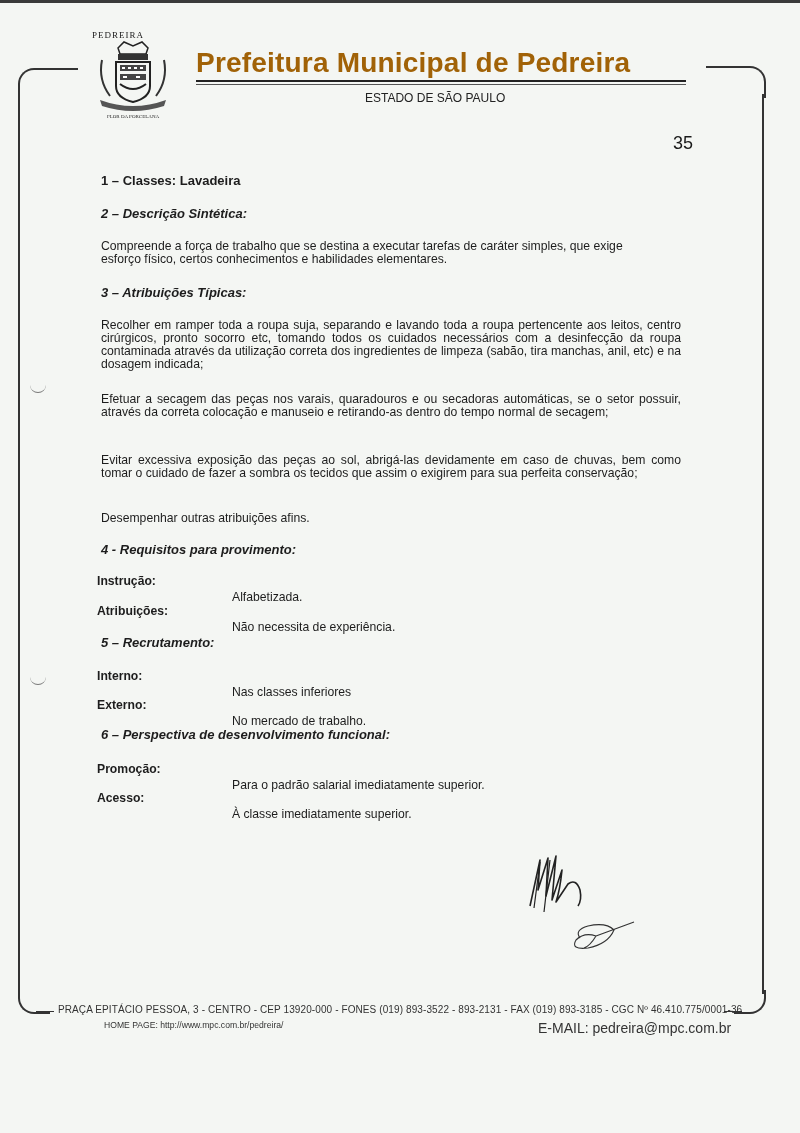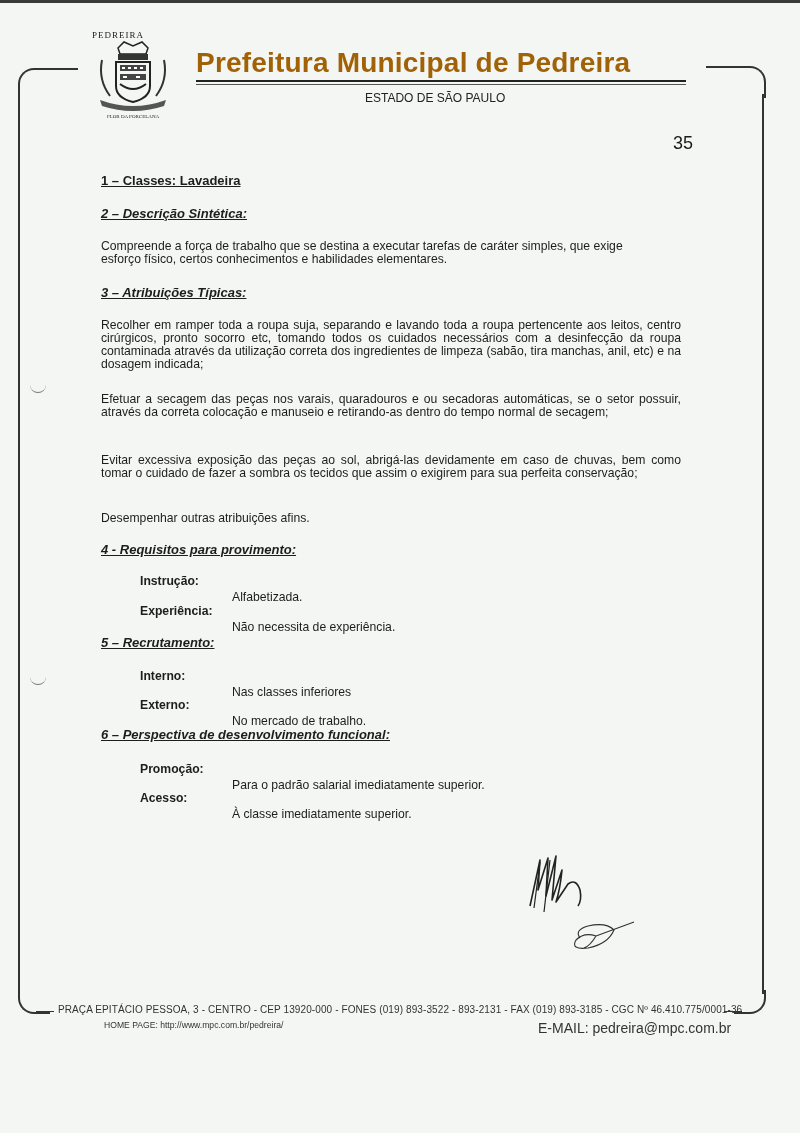--- a/index.html
+++ b/index.html
@@ -31,26 +31,26 @@
     font-family: "Liberation Serif", serif; font-size: 5px; line-height: 6px; }
   .crest svg { position: absolute; left: 4px; top: 10px; }
   .title { position: absolute; left: 196px; top: 47px; font-size: 28px; font-weight: bold; letter-spacing: 0.2px; color: #a16207; }
   .title-rule1 { position: absolute; left: 196px; top: 80px; width: 490px; height: 2px; background: #222; }
   .title-rule2 { position: absolute; left: 196px; top: 84px; width: 490px; height: 1px; background: #555; }
   .subtitle { position: absolute; left: 365px; top: 91px; font-size: 12px; color: #222; }
   .page-num { position: absolute; left: 657px; top: 133px; font-size: 18px; font-weight: normal; margin-left: 16px; }
 
   
   .content { position: absolute; left: 101px; top: 0; width: 580px; font-size: 12.2px; line-height: 13px; color: #1d1d1d; }
-  .h { position: absolute; left: 0; font-weight: bold; font-size: 13px; text-decoration: underline; white-space: nowrap; }
+  .h { position: absolute; left: 0; font-weight: bold; font-size: 13px; white-space: nowrap; }
   .h.i { font-style: italic; }
   .p { position: absolute; left: 0; width: 580px; text-align: justify; }
   .p.nj { text-align: left; }
   .row { position: absolute; left: -4px; width: 584px; white-space: nowrap; }
-  .row .k { position: absolute; left: 0; font-weight: bold; margin-left: 43px; }
+  .row .k { position: absolute; left: 0; font-weight: bold; }
   .row .v { position: absolute; left: 135px; margin-top: 16px; }
 
   
   .sig { position: absolute; left: 510px; top: 850px; }
 
   
   .footer1 { position: absolute; left: 58px; top: 1004px; font-size: 10px; color: #333; letter-spacing: 0.1px; white-space: nowrap; }
   .footer2 { position: absolute; left: 104px; top: 1020px; font-size: 8.6px; color: #333; white-space: nowrap; }
   .footer3 { position: absolute; left: 538px; top: 1020px; font-size: 14px; color: #333; white-space: nowrap; }
   .foot-rule-l { position: absolute; left: 36px; top: 1011px; width: 18px; height: 1px; background: #333; }
@@ -109,21 +109,21 @@
   <div class="p" style="top:393px">Efetuar a secagem das peças nos varais, quaradouros e ou secadoras automáticas, se o setor possuir, através da correta colocação e manuseio e retirando-as dentro do tempo normal de secagem;</div>
   <div class="p" style="top:454px">Evitar excessiva exposição das peças ao sol, abrigá-las devidamente em caso de chuvas, bem como tomar o cuidado de fazer a sombra os tecidos que assim o exigirem para sua perfeita conservação;</div>
   <div class="p nj" style="top:512px">Desempenhar outras atribuições afins.</div>
 
   <div class="h i" style="top:543px">4 -  Requisitos para provimento:</div>
   <div class="row" style="top:575px">
     <span class="k">Instrução:</span>
     <span class="v">Alfabetizada.</span>
   </div>
   <div class="row" style="top:605px">
-    <span class="k">Experiência:</span>
+    <span class="k">Atribuições:</span>
     <span class="v">Não necessita de experiência.</span>
   </div>
 
   <div class="h i" style="top:636px">5 – Recrutamento:</div>
   <div class="row" style="top:670px">
     <span class="k">Interno:</span>
     <span class="v">Nas classes inferiores</span>
   </div>
   <div class="row" style="top:699px">
     <span class="k">Externo:</span>

